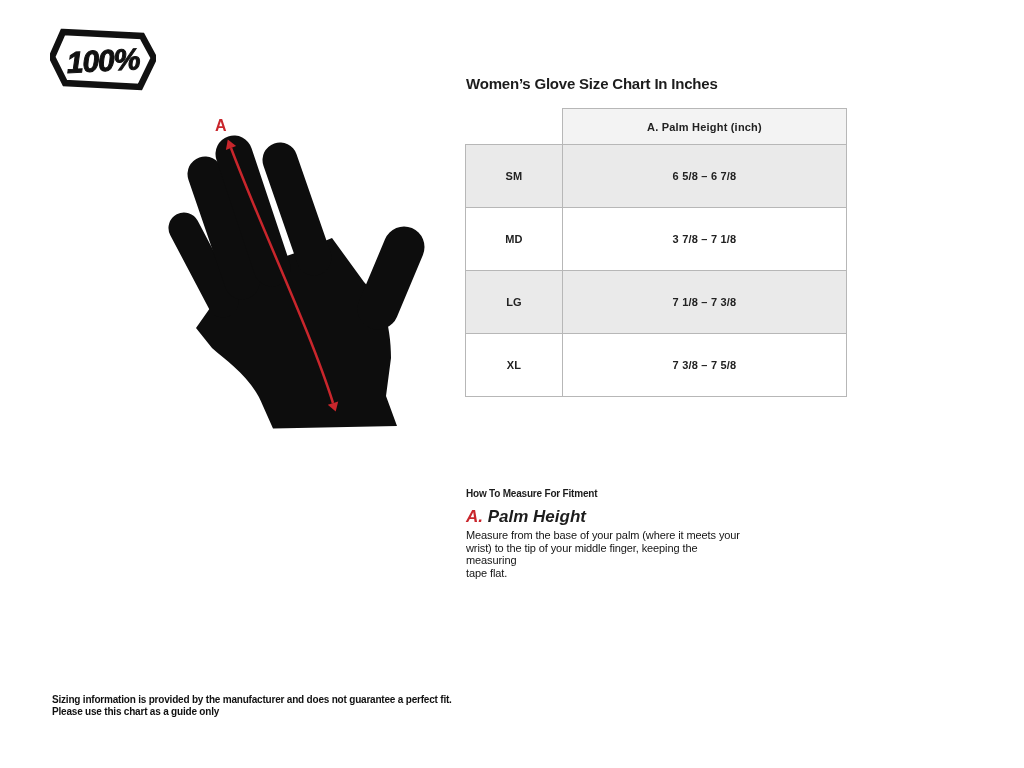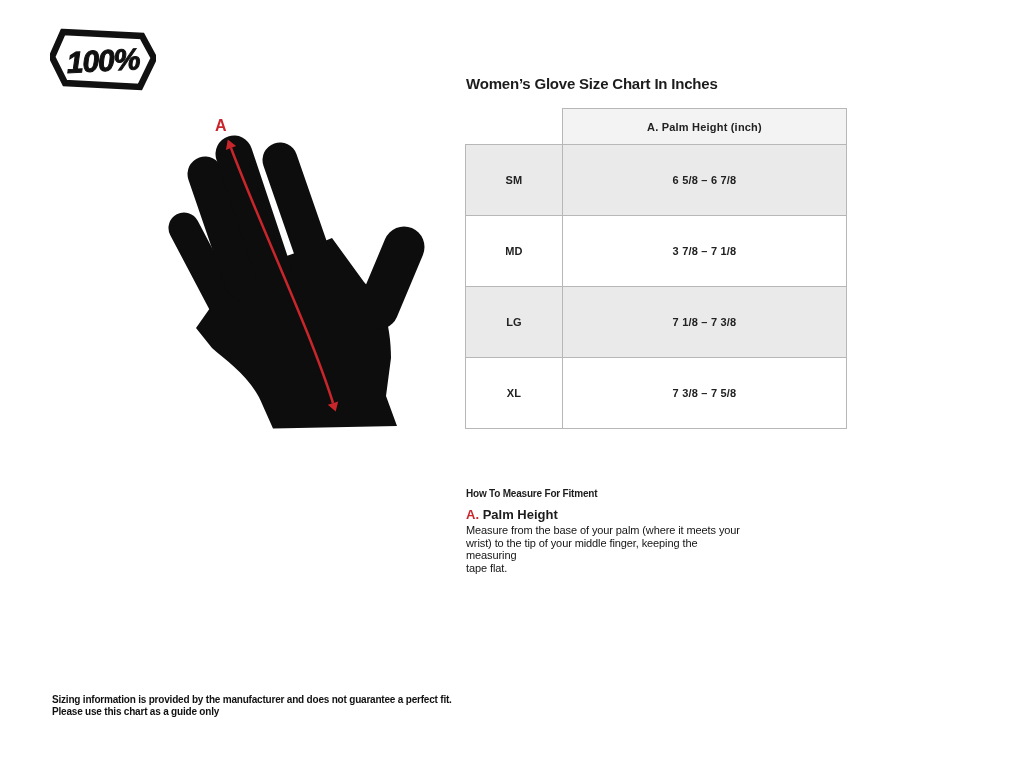--- a/index.html
+++ b/index.html
@@ -27,33 +27,33 @@
     position: absolute; left: 465px; top: 108px;
     border-collapse: collapse; table-layout: fixed; width: 381px;
     font-size: 11px; font-weight: 700; color: #222222;
   }
   table.size-table td {
     text-align: center; vertical-align: middle;
     border: 1px solid #b7b7b7;
     letter-spacing: 0.2px;
   }
   table.size-table tr.head-row { height: 36px; }
-  table.size-table tr.data-row { height: 71px; }
+  table.size-table tr.data-row { height: 63px; }
   table.size-table td.corner { border: none; background: transparent; }
   table.size-table td.col-header { background: #f3f3f3; }
   table.size-table tr.alt td { background: #eaeaea; }
   table.size-table tr.plain td { background: #ffffff; }
 
   
   .fitment { position: absolute; left: 466px; top: 488px; width: 280px; }
   .fitment h2 {
     font-size: 10px; font-weight: 700; letter-spacing: -0.2px;
     color: #1c1c1c; margin-bottom: 8px;
   }
-  .measure-item-title { font-size: 13px; font-weight: 700; color: #1c1c1c; margin-bottom: 2px; }
+  .measure-item-title { font-size: 17px; font-weight: 700; color: #1c1c1c; margin-bottom: 2px; font-style: italic; }
   .measure-item-title .prefix { color: #c9262c; }
   .measure-desc {
     font-size: 11px; font-weight: 400; line-height: 12.5px;
     color: #141414; white-space: pre-line; letter-spacing: -0.1px;
   }
 
   
   .footer {
     position: absolute; left: 52px; top: 694px;
     font-size: 10px; font-weight: 700; line-height: 12px;

